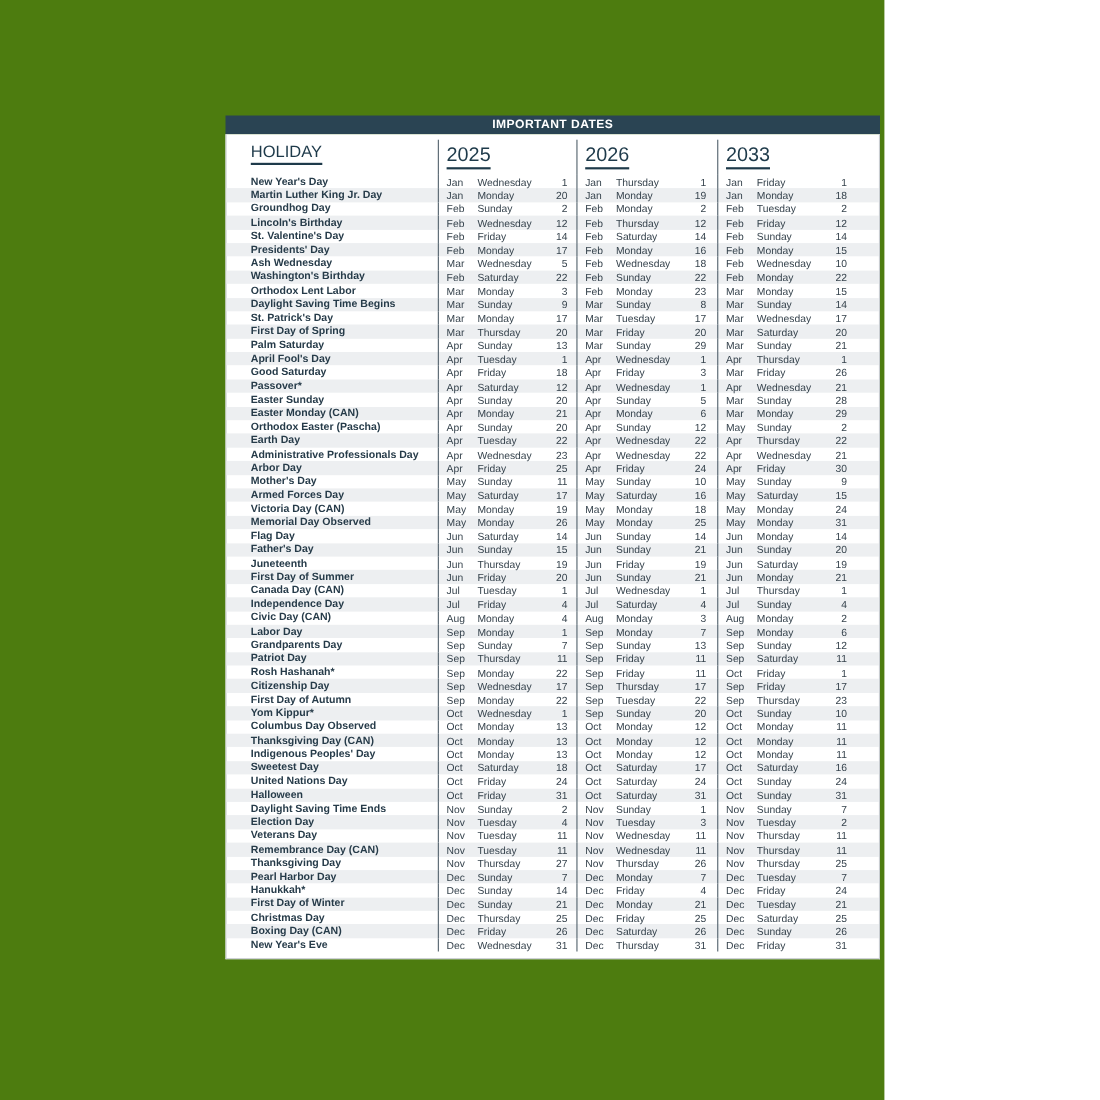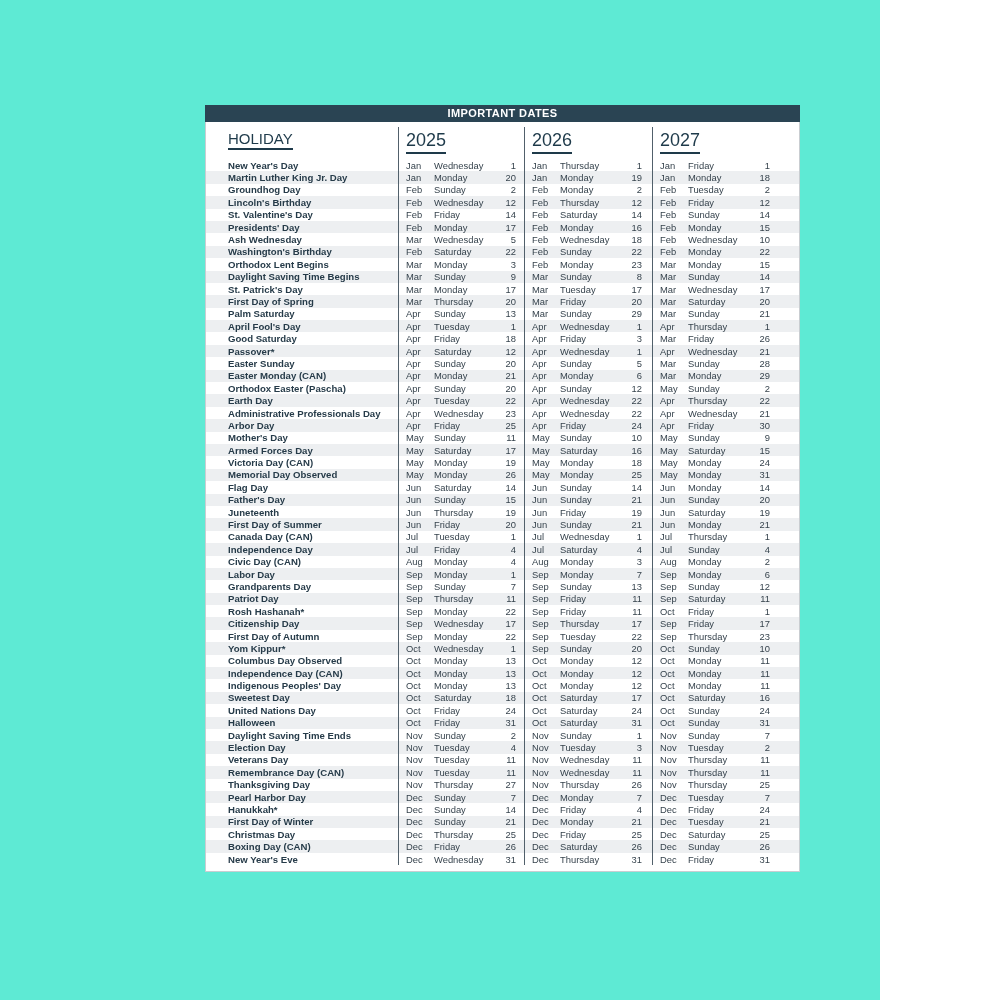--- a/index.html
+++ b/index.html
@@ -1,17 +1,17 @@
 <!DOCTYPE html>
 <html><head>
 <meta charset="utf-8">
 <style>
   html,body{margin:0;padding:0;background:#ffffff;width:1000px;height:1000px;
     font-family:"Liberation Sans", sans-serif;-webkit-font-smoothing:antialiased;}
-  .page{position:relative;width:880px;height:1000px;background:#5eead4;}
+  .page{position:relative;width:804px;height:1000px;background:#4d7c0f;}
   .content{position:absolute;left:205px;top:105px;width:595px;}
   .banner{background:#2a4453;color:#ffffff;font-weight:bold;font-size:11px;
     letter-spacing:.4px;text-align:center;height:17px;line-height:17px;}
   .tablebox{border:1px solid #c9cdd1;border-top:none;background:#fff;
     padding-top:5px;padding-bottom:6px;}
   .hdr-row{display:flex;align-items:flex-start;height:32px;}
   .hdr-cell{box-sizing:border-box;}
   .hdr-holiday{width:192px;padding-left:22px;}
   .hdr-year{border-left:1px solid #51606b;padding-left:7px;height:100%;}
   .hdr-y1{width:126px;}
@@ -45,21 +45,21 @@
         <div class="hdr-cell hdr-holiday">
           <span class="hdr-text">HOLIDAY</span>
         </div>
         <div class="hdr-cell hdr-year hdr-y1">
           <span class="hdr-text">2025</span>
         </div>
         <div class="hdr-cell hdr-year hdr-y2">
           <span class="hdr-text">2026</span>
         </div>
         <div class="hdr-cell hdr-year hdr-y3">
-          <span class="hdr-text">2027</span>
+          <span class="hdr-text">2033</span>
         </div>
       </div>
       <div id="rows-container">
           <div class="row">
             <div class="cell holiday">New Year's Day</div>
             <div class="cell year y1">
               <span class="month">Jan</span>
               <span class="weekday">Wednesday</span>
               <span class="day">1</span>
             </div>
@@ -194,21 +194,21 @@
               <span class="weekday">Sunday</span>
               <span class="day">22</span>
             </div>
             <div class="cell year y3">
               <span class="month">Feb</span>
               <span class="weekday">Monday</span>
               <span class="day">22</span>
             </div>
           </div>
           <div class="row">
-            <div class="cell holiday">Orthodox Lent Begins</div>
+            <div class="cell holiday">Orthodox Lent Labor</div>
             <div class="cell year y1">
               <span class="month">Mar</span>
               <span class="weekday">Monday</span>
               <span class="day">3</span>
             </div>
             <div class="cell year y2">
               <span class="month">Feb</span>
               <span class="weekday">Monday</span>
               <span class="day">23</span>
             </div>
@@ -788,21 +788,21 @@
               <span class="weekday">Monday</span>
               <span class="day">12</span>
             </div>
             <div class="cell year y3">
               <span class="month">Oct</span>
               <span class="weekday">Monday</span>
               <span class="day">11</span>
             </div>
           </div>
           <div class="row">
-            <div class="cell holiday">Independence Day (CAN)</div>
+            <div class="cell holiday">Thanksgiving Day (CAN)</div>
             <div class="cell year y1">
               <span class="month">Oct</span>
               <span class="weekday">Monday</span>
               <span class="day">13</span>
             </div>
             <div class="cell year y2">
               <span class="month">Oct</span>
               <span class="weekday">Monday</span>
               <span class="day">12</span>
             </div>

